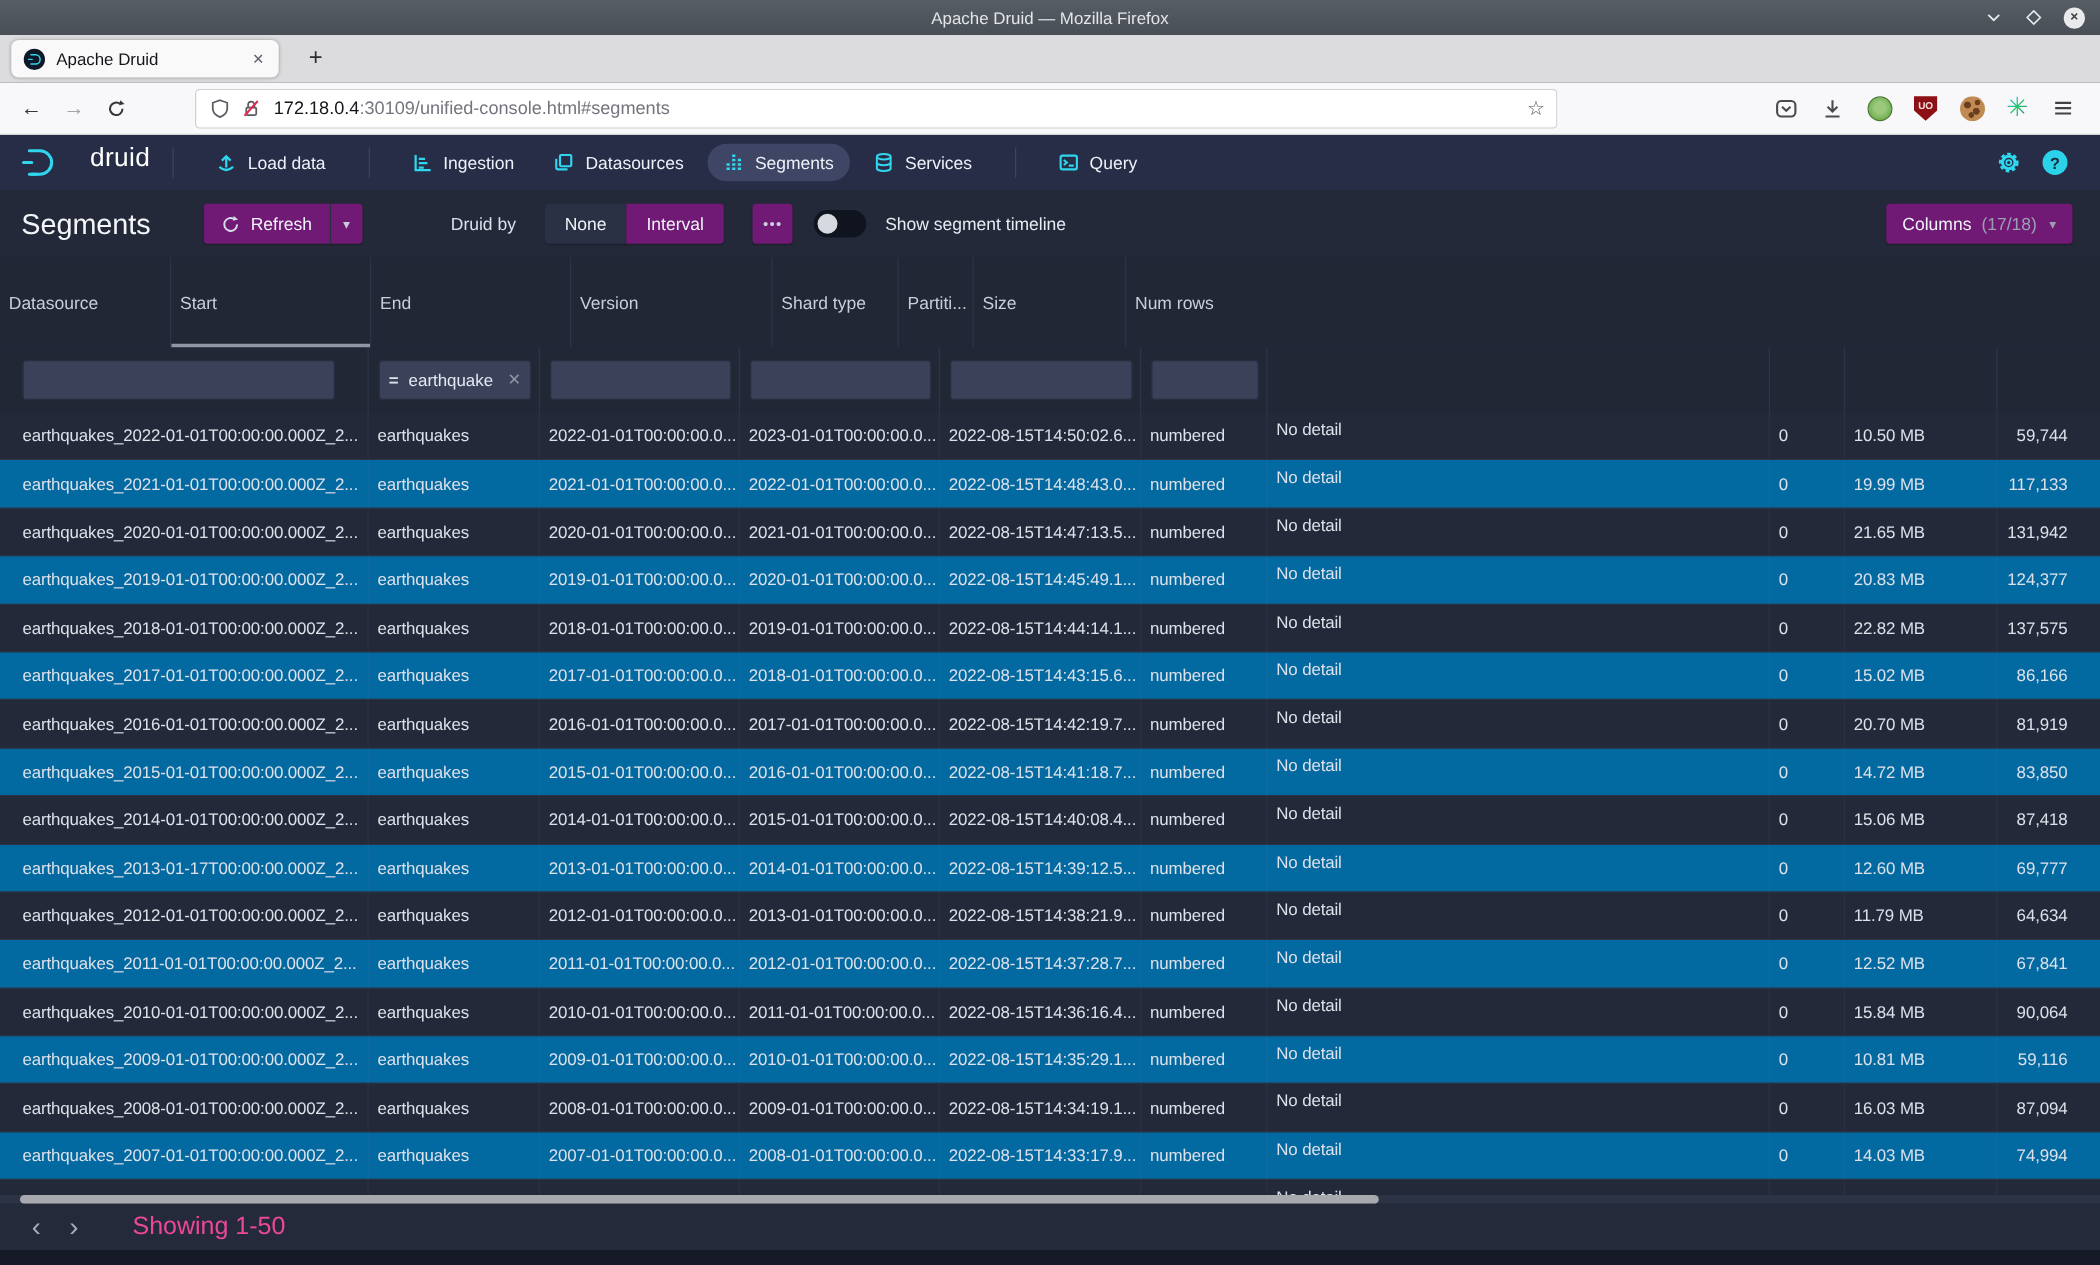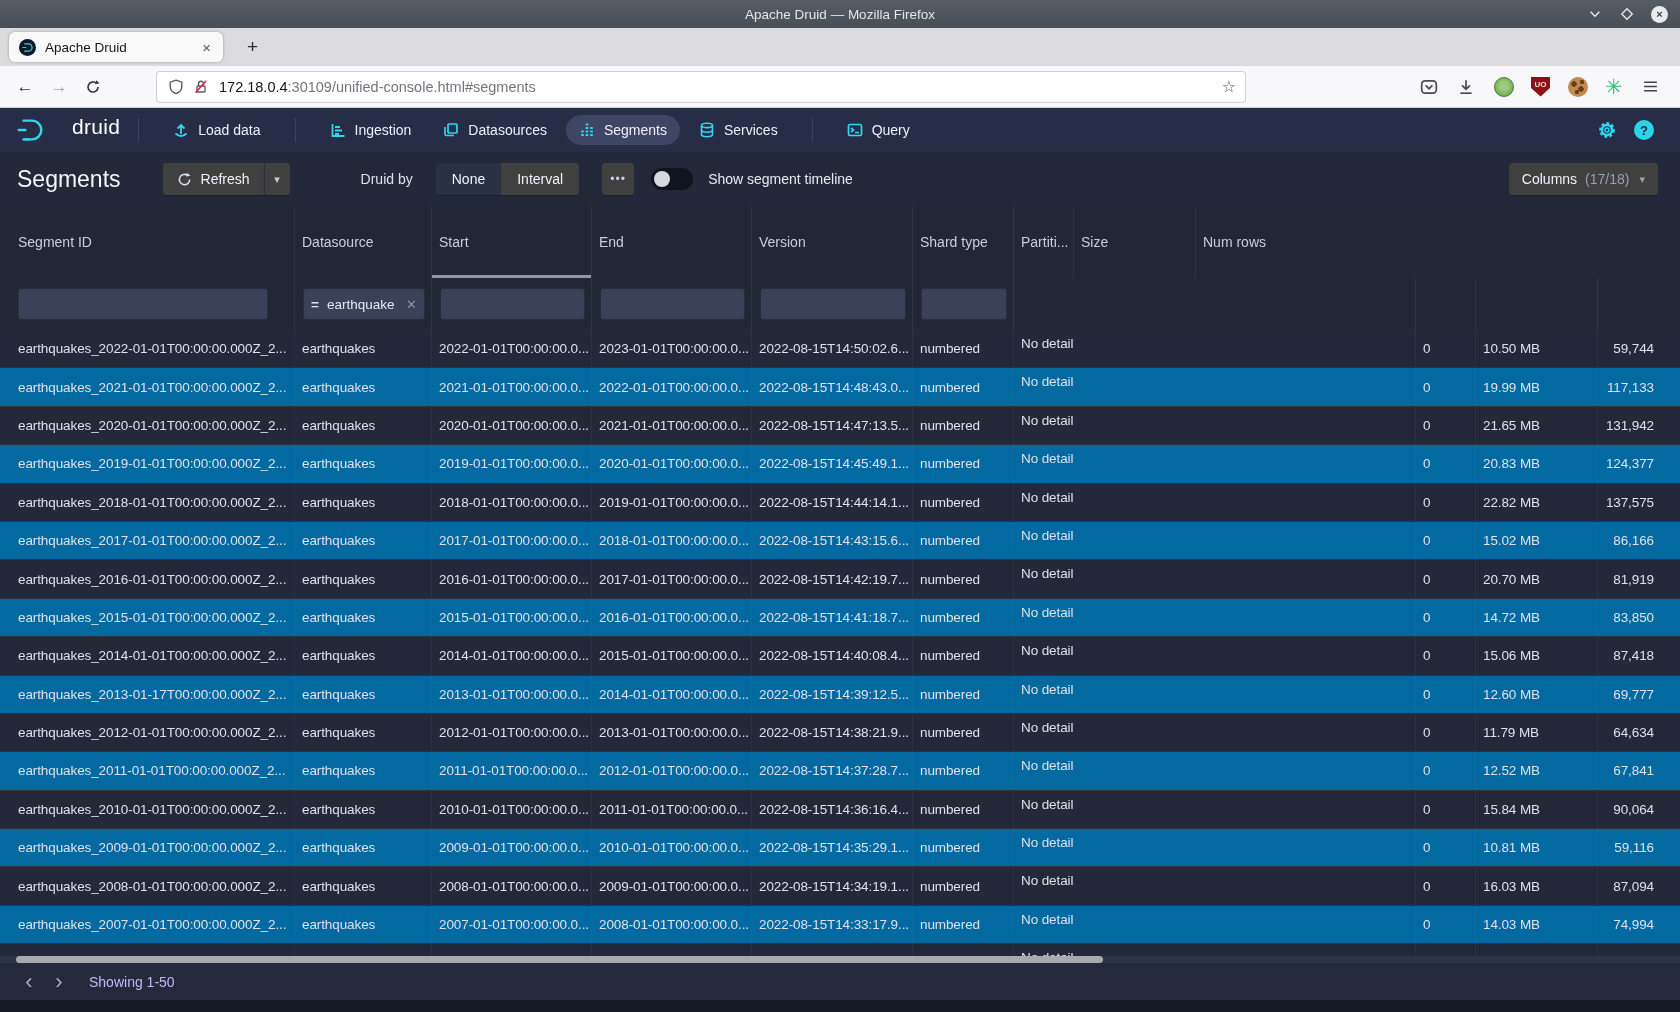--- a/index.html
+++ b/index.html
@@ -57,21 +57,21 @@
   .nav-div{width:1px;height:24px;background:#3c4360;margin:0 18px;flex:none;}
   .nav-item{display:flex;align-items:center;gap:9px;font-size:14px;padding:7px 13px;border-radius:17px;margin:0 3px;}
   .nav-item.active{background:#3e4565;}
   .appnav-right{margin-left:auto;display:flex;align-items:center;gap:17px;padding-right:26px;}
   .help-circle{width:20px;height:20px;border-radius:50%;background:#2bd3ea;color:#1f2637;
     font-size:13px;font-weight:bold;display:flex;align-items:center;justify-content:center;}
 
   
   .viewheader{height:54px;background:#232939;display:flex;align-items:center;}
   .vh-title{font-size:23px;color:#f3f5f9;margin-left:17px;font-weight:500;}
-  .btn{background:#404040;height:32px;border-radius:3px;color:#f0f3f8;font-size:14px;
+  .btn{background:#701a75;height:32px;border-radius:3px;color:#f0f3f8;font-size:14px;
     display:flex;align-items:center;box-shadow:0 1px 1px rgba(0,0,0,.25);}
   .refresh-group{display:flex;margin-left:42px;}
   .refresh-main{padding:0 14px;gap:9px;border-radius:3px 0 0 3px;}
   .refresh-caret{width:26px;justify-content:center;border-radius:0 3px 3px 0;border-left:1px solid #2a3040;color:#c6ccda;font-size:11px;}
   .groupby-label{font-size:14px;color:#dce0ea;margin-left:71px;}
   .seg-group{display:flex;margin-left:23px;}
   .seg-btn{padding:0 16px;border-radius:0;}
   .seg-btn.first{border-radius:3px 0 0 3px;background:#2b3145;}
   .seg-btn.last{border-radius:0 3px 3px 0;}
   .more-btn{width:32px;justify-content:center;margin-left:23px;color:#c9cfdd;font-size:12px;letter-spacing:1px;}
@@ -104,21 +104,21 @@
   .tcell.cid{padding-left:18px;}
   .tcell.top{align-items:flex-start;padding-top:6px;}
   .tcell.right{justify-content:flex-end;padding-right:26px;padding-left:0;}
   .trow.sliver{height:12.6px;overflow:hidden;border-bottom:none;}
 
   
   .hscroll{position:absolute;left:0;top:956px;width:1680px;height:7px;background:#2c3344;}
   .hthumb{position:absolute;left:16px;top:0;width:1087px;height:7px;border-radius:3.5px;background:#a7a9af;}
   .pager{position:absolute;left:0;top:963px;width:1680px;height:37px;background:#242a3a;display:flex;align-items:center;padding-left:14px;}
   .pg-btn{width:30px;height:30px;display:flex;align-items:center;justify-content:center;color:#a7adbb;font-size:22px;}
-  .pg-text{font-size:14px;color:#c4b5fd;margin-left:15px;}
+  .pg-text{font-size:20px;color:#ec4899;margin-left:32px;}
   .bottomstrip{position:absolute;left:0;top:1000px;width:1680px;height:12px;background:#151a26;}
 
   .ic{display:block;flex:none;}
 </style>
 </head>
 <body>
 
 <div class="screen">
 
   <div class="titlebar">
@@ -296,23 +296,20 @@
       </div>
     <span class="toggle-label">Show segment timeline</span>
     <div class="btn columns-btn">
       <span>Columns</span>
       <span class="cols-muted">(17/18)</span>
       <span class="cols-caret">▾</span>
     </div>
   </div>
 
   <div class="thead">
-    <div class="hcell first" style="width:295px">
-        <span>Segment ID</span>
-      </div>
     <div class="hcell" style="width:137px">
         <span>Datasource</span>
       </div>
     <div class="hcell" style="width:160px">
         <span>Start</span>
         <div class="sortline"></div>
       </div>
     <div class="hcell" style="width:160px">
         <span>End</span>
       </div>

